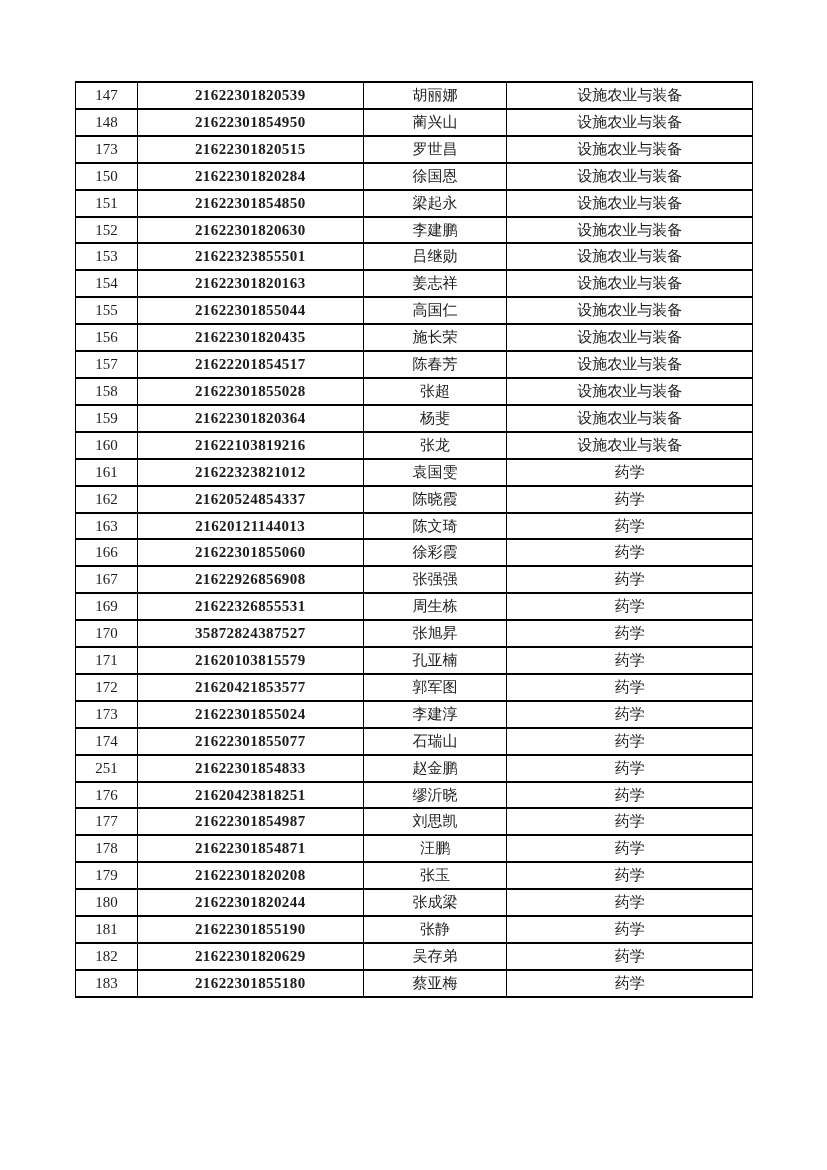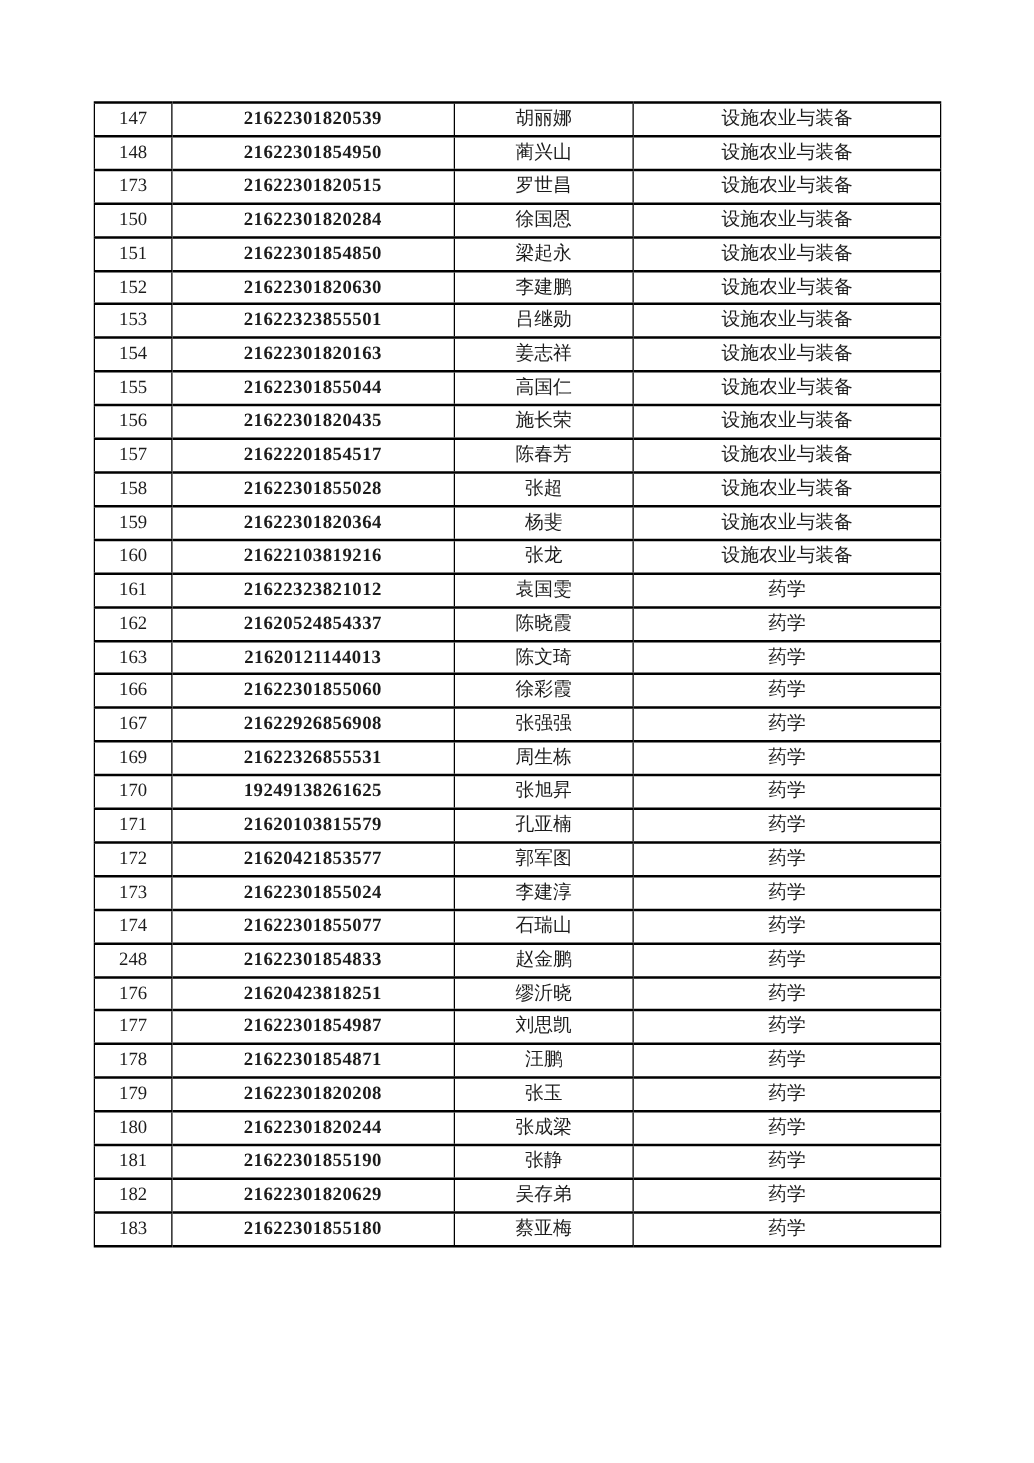--- a/index.html
+++ b/index.html
@@ -178,21 +178,21 @@
           <td>药学</td>
         </tr>
         <tr>
           <td>169</td>
           <td class="id-cell">21622326855531</td>
           <td>周生栋</td>
           <td>药学</td>
         </tr>
         <tr>
           <td>170</td>
-          <td class="id-cell">19249138261625</td>
+          <td class="id-cell">35872824387527</td>
           <td>张旭昇</td>
           <td>药学</td>
         </tr>
         <tr>
           <td>171</td>
           <td class="id-cell">21620103815579</td>
           <td>孔亚楠</td>
           <td>药学</td>
         </tr>
         <tr>
@@ -207,21 +207,21 @@
           <td>李建淳</td>
           <td>药学</td>
         </tr>
         <tr>
           <td>174</td>
           <td class="id-cell">21622301855077</td>
           <td>石瑞山</td>
           <td>药学</td>
         </tr>
         <tr>
-          <td>248</td>
+          <td>251</td>
           <td class="id-cell">21622301854833</td>
           <td>赵金鹏</td>
           <td>药学</td>
         </tr>
         <tr>
           <td>176</td>
           <td class="id-cell">21620423818251</td>
           <td>缪沂晓</td>
           <td>药学</td>
         </tr>

